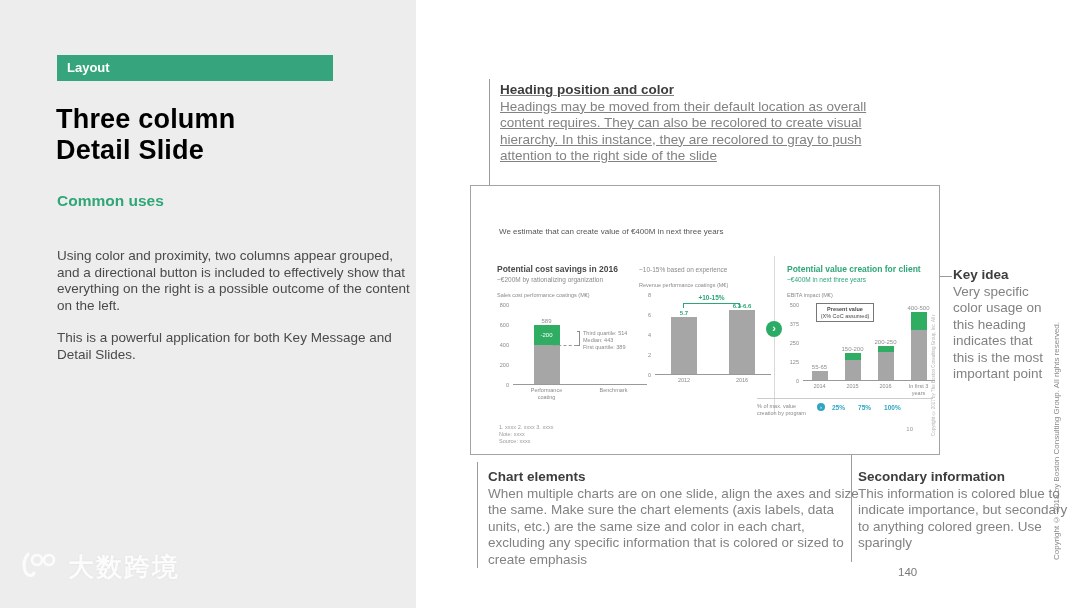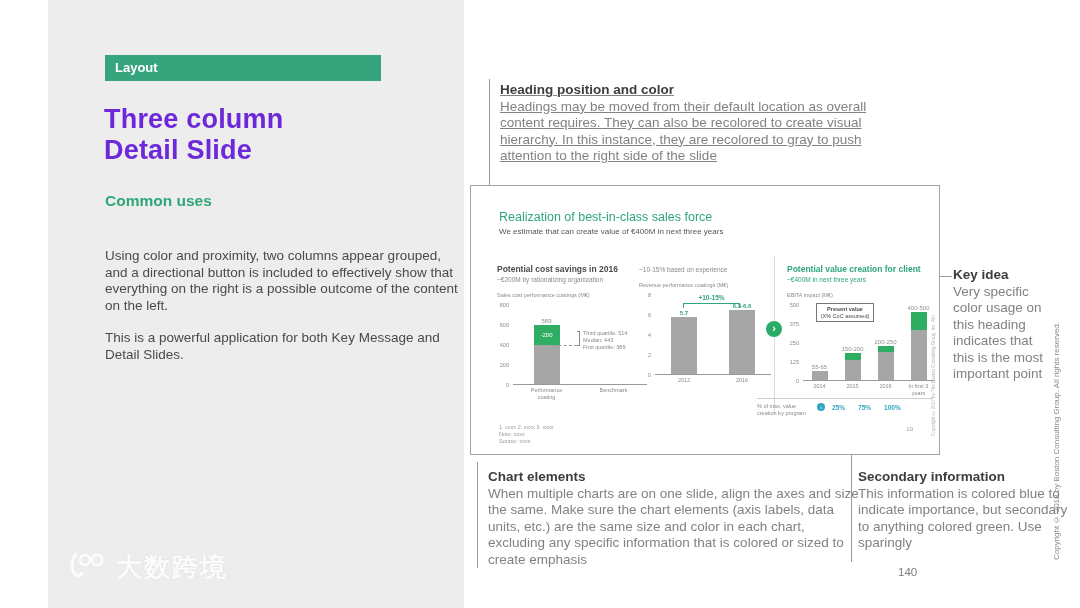--- a/index.html
+++ b/index.html
@@ -1,26 +1,26 @@
 <!DOCTYPE html>
 <html><head>
 <meta charset="utf-8">
 <style>
   * { margin:0; padding:0; box-sizing:border-box; }
   html,body { width:1080px; height:608px; overflow:hidden; background:#ffffff;
               font-family:"Liberation Sans", sans-serif; }
   .stage { position:relative; width:1080px; height:608px; background:#ffffff; }
 
   
-  .left-panel { position:absolute; left:0; top:0; width:416px; height:608px; background:#ededed;margin-left:48px; }
+  .left-panel { position:absolute; left:0; top:0; width:416px; height:608px; background:#ededed; }
   .layout-tag { position:absolute; left:57px; top:55px; width:276px; height:26px;
                 background:#36a57d; color:#ffffff; font-size:13px; font-weight:bold;
                 line-height:26px; padding-left:10px; }
   .main-title { position:absolute; left:56px; top:104px; font-size:27px; line-height:31px;
-                color:#6d28d9; font-weight:600; letter-spacing:0.2px; }
+                color:#000000; font-weight:600; letter-spacing:0.2px; }
   .common-uses { position:absolute; left:57px; top:192px; font-size:15.5px; font-weight:bold; color:#2ea678; }
   .body-text { position:absolute; left:57px; top:248px; width:360px; font-size:13.5px;
                line-height:16.6px; color:#4a4a4a; }
   .body-text p { margin-bottom:16px; }
 
   .watermark { position:absolute; left:20px; top:550px; display:flex; align-items:center;
                opacity:0.85; color:#ffffff; text-shadow:0 0 2px #d8d8d8; }
   .watermark .wm-logo { margin-right:8px; }
   .watermark .wm-text { font-size:26px; font-weight:bold; letter-spacing:2px;
                         font-family:"DejaVu Sans", sans-serif; }
@@ -166,21 +166,20 @@
   <div class="anno anno-secondary">
     <div class="anno-title">Secondary information</div>
     <div>This information is colored blue to indicate importance, but secondary to anything colored green. Use sparingly</div>
   </div>
   <div class="anno anno-chart-elements">
     <div class="anno-title">Chart elements</div>
     <div>When multiple charts are on one slide, align the axes and size the same. Make sure the chart elements (axis labels, data units, etc.) are the same size and color in each chart, excluding any specific information that is colored or sized to create emphasis</div>
   </div>
 
   <div class="slide-box">
-    <div class="slide-title">Realization of best-in-class sales force</div>
     <div class="slide-sub">We estimate that can create value of €400M in next three years</div>
     <div class="col-divider"></div>
 
     <div class="slide-col col1">
       <div class="col-title">Potential cost savings in 2016</div>
       <div class="col-sub">~€200M by rationalizing organization</div>
       <div class="mini-chart c1">
         <div class="axis-title">Sales cost performance coatings (M€)</div>
         <div class="chart-body">
           <div class="yticks" style="height: 80px;">

